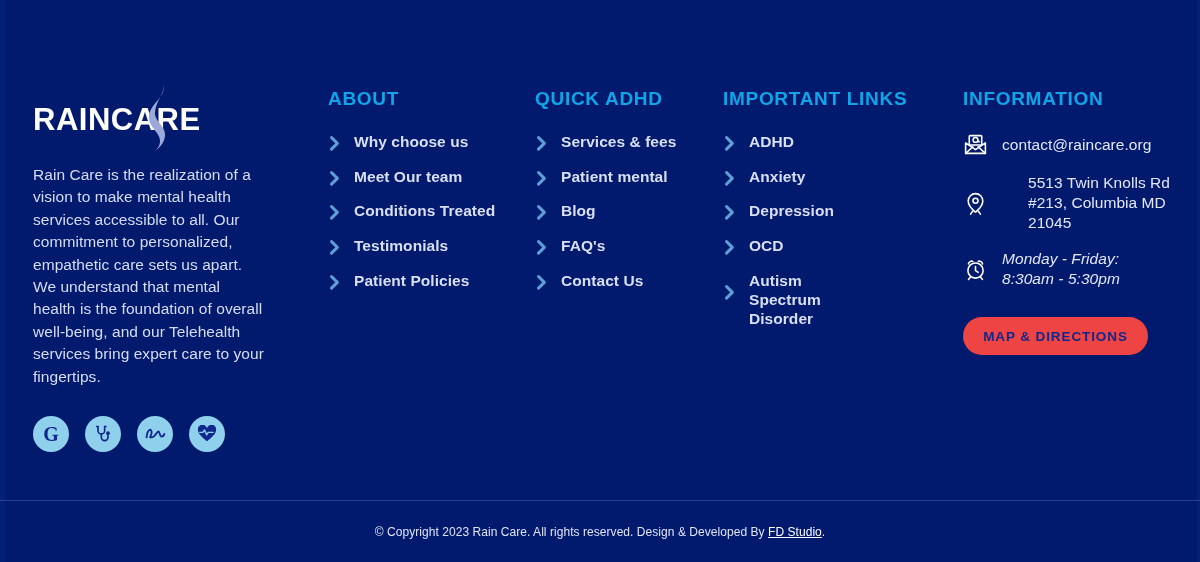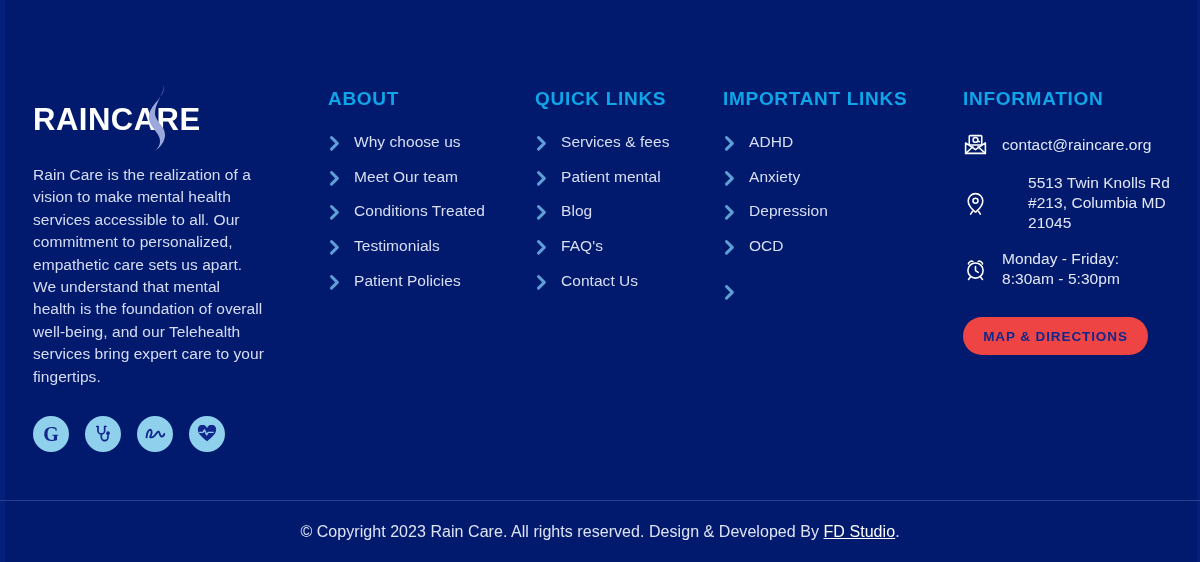--- a/index.html
+++ b/index.html
@@ -114,21 +114,21 @@
 
   .col-heading {
     font-size: 19px;
     font-weight: bold;
     letter-spacing: 0.7px;
     color: #0ea5e9;
     margin-bottom: 22px;
     white-space: nowrap;
   }
 
-  .link-list { list-style: none; }
+  .link-list { list-style: none; font-weight: bold; }
   .link-item {
     display: flex;
     align-items: flex-start;
     margin-bottom: 14px;
     cursor: pointer;
   }
   .link-item:last-child { margin-bottom: 0; }
 
   .chev {
     flex: 0 0 auto;
@@ -203,21 +203,21 @@
     position: absolute;
     left: 0;
     top: 501px;
     width: 1200px;
     height: 61px;
     display: flex;
     align-items: center;
     justify-content: center;
   }
   .copyright {
-    font-size: 16px;
+    font-size: 12px;
     color: #dfe4f5;
     letter-spacing: 0.05px;
   }
   .copyright a {
     color: #ffffff;
     text-decoration: underline;
   }
 </style>
 </head>
 <body>
@@ -295,21 +295,21 @@
         <li class="link-item">
           <svg class="chev" viewBox="0 0 12 16" fill="none" stroke="currentColor" stroke-width="2.6" stroke-linecap="round" stroke-linejoin="round">
               <path d="M3 3 L8 8 L3 13"></path>
             </svg>
           <span class="link-label">Patient Policies</span>
         </li>
       </ul>
     </div>
 
     <div class="col-links col-quick">
-      <div class="col-heading">QUICK LINKS</div>
+      <div class="col-heading">QUICK ADHD</div>
       <ul class="link-list">
         <li class="link-item">
           <svg class="chev" viewBox="0 0 12 16" fill="none" stroke="currentColor" stroke-width="2.6" stroke-linecap="round" stroke-linejoin="round">
               <path d="M3 3 L8 8 L3 13"></path>
             </svg>
           <span class="link-label">Services &amp; fees</span>
         </li>
         <li class="link-item">
           <svg class="chev" viewBox="0 0 12 16" fill="none" stroke="currentColor" stroke-width="2.6" stroke-linecap="round" stroke-linejoin="round">
               <path d="M3 3 L8 8 L3 13"></path>
@@ -361,20 +361,21 @@
         <li class="link-item">
           <svg class="chev" viewBox="0 0 12 16" fill="none" stroke="currentColor" stroke-width="2.6" stroke-linecap="round" stroke-linejoin="round">
               <path d="M3 3 L8 8 L3 13"></path>
             </svg>
           <span class="link-label">OCD</span>
         </li>
         <li class="link-item two-line">
           <svg class="chev" viewBox="0 0 12 16" fill="none" stroke="currentColor" stroke-width="2.6" stroke-linecap="round" stroke-linejoin="round">
               <path d="M3 3 L8 8 L3 13"></path>
             </svg>
+          <span class="link-label" style="max-width:125px; display:block;">Autism Spectrum Disorder</span>
         </li>
       </ul>
     </div>
 
     <div class="col-info">
       <div class="col-heading">INFORMATION</div>
       <ul class="info-list">
 
 
         <li class="info-item">
@@ -401,21 +402,21 @@
 
         <li class="info-item multiline">
           <svg class="info-icon" viewBox="0 0 24 24" fill="none" stroke="currentColor" stroke-width="1.5" stroke-linecap="round" stroke-linejoin="round">
             <circle cx="12" cy="13" r="7.3"></circle>
             <path d="M12 9.2 V13 l2.6 1.8"></path>
             <path d="M5.2 6.6 a3.2 3.2 0 0 1 4.3 -2.4"></path>
             <path d="M18.8 6.6 a3.2 3.2 0 0 0 -4.3 -2.4"></path>
             <path d="M7 19.4 L 5.3 21.6"></path>
             <path d="M17 19.4 L 18.7 21.6"></path>
           </svg>
-          <span class="info-text" style="max-width:150px; display:block;">Monday - Friday: 8:30am - 5:30pm</span>
+          <span class="info-text" style="max-width:150px; display:block;font-style:italic;">Monday - Friday: 8:30am - 5:30pm</span>
         </li>
       </ul>
 
       <button class="map-btn">MAP &amp; DIRECTIONS</button>
     </div>
 
   </div>
 </div>
 
 <div class="divider"></div>

